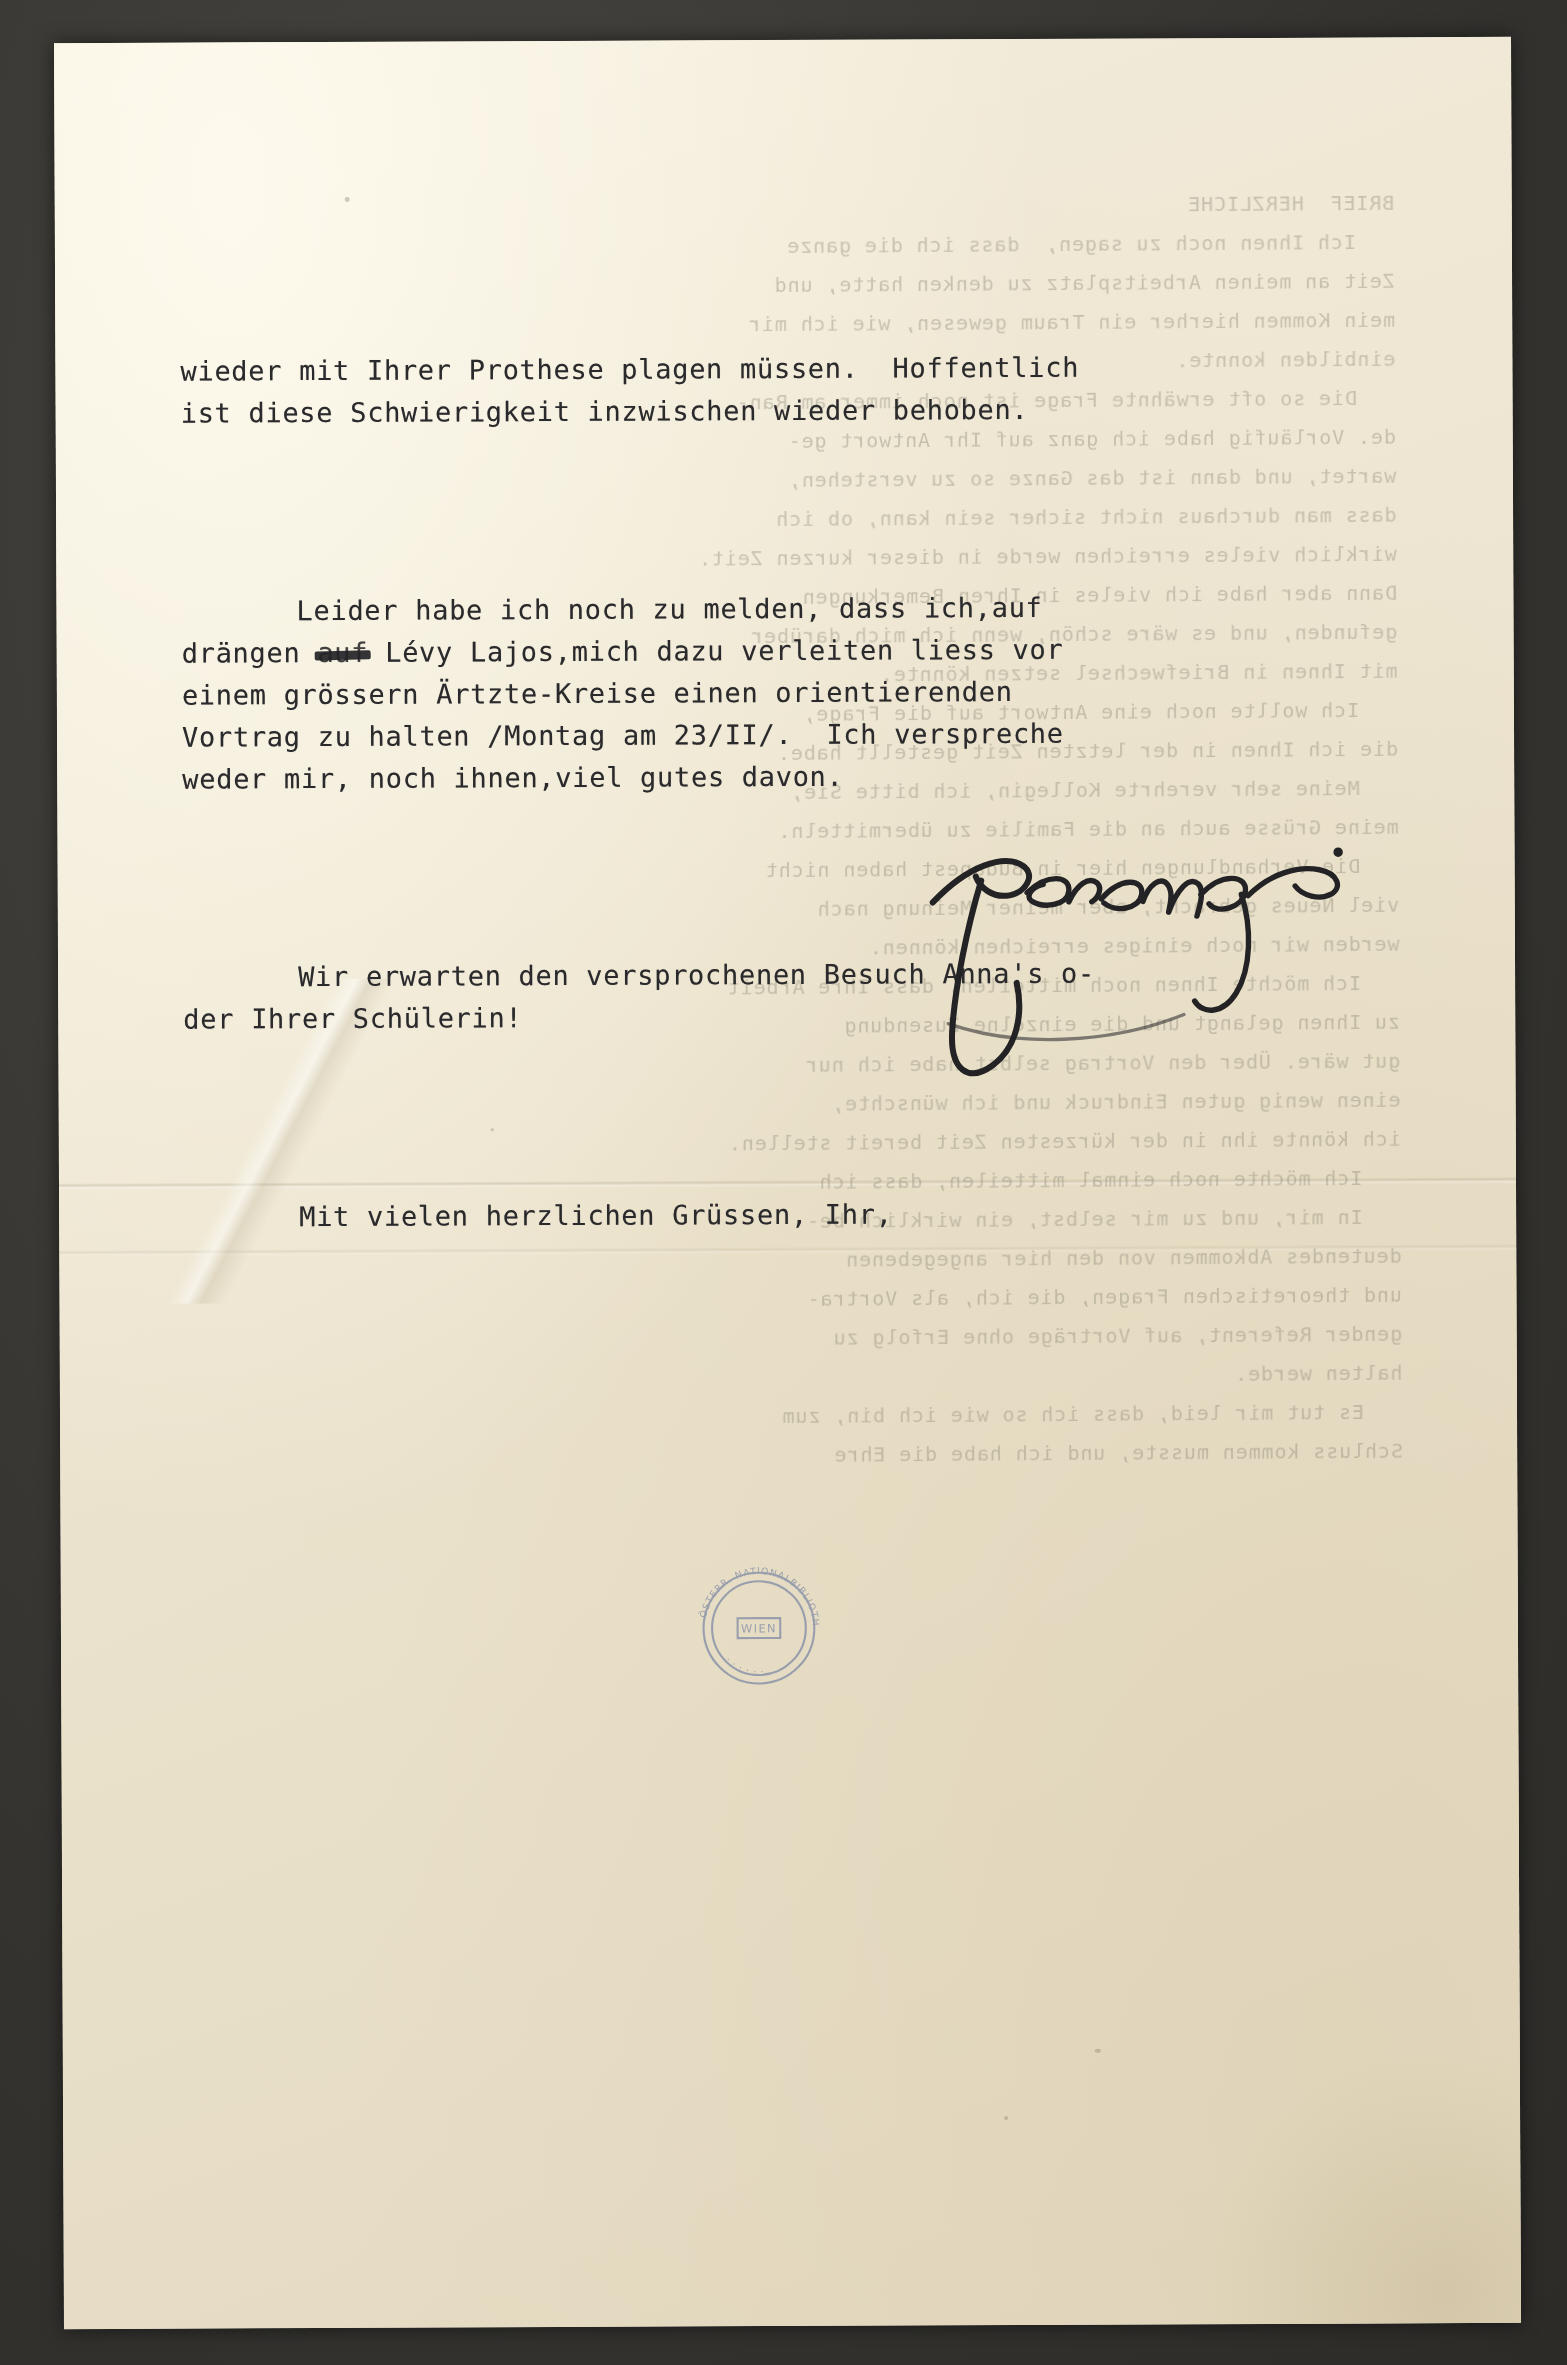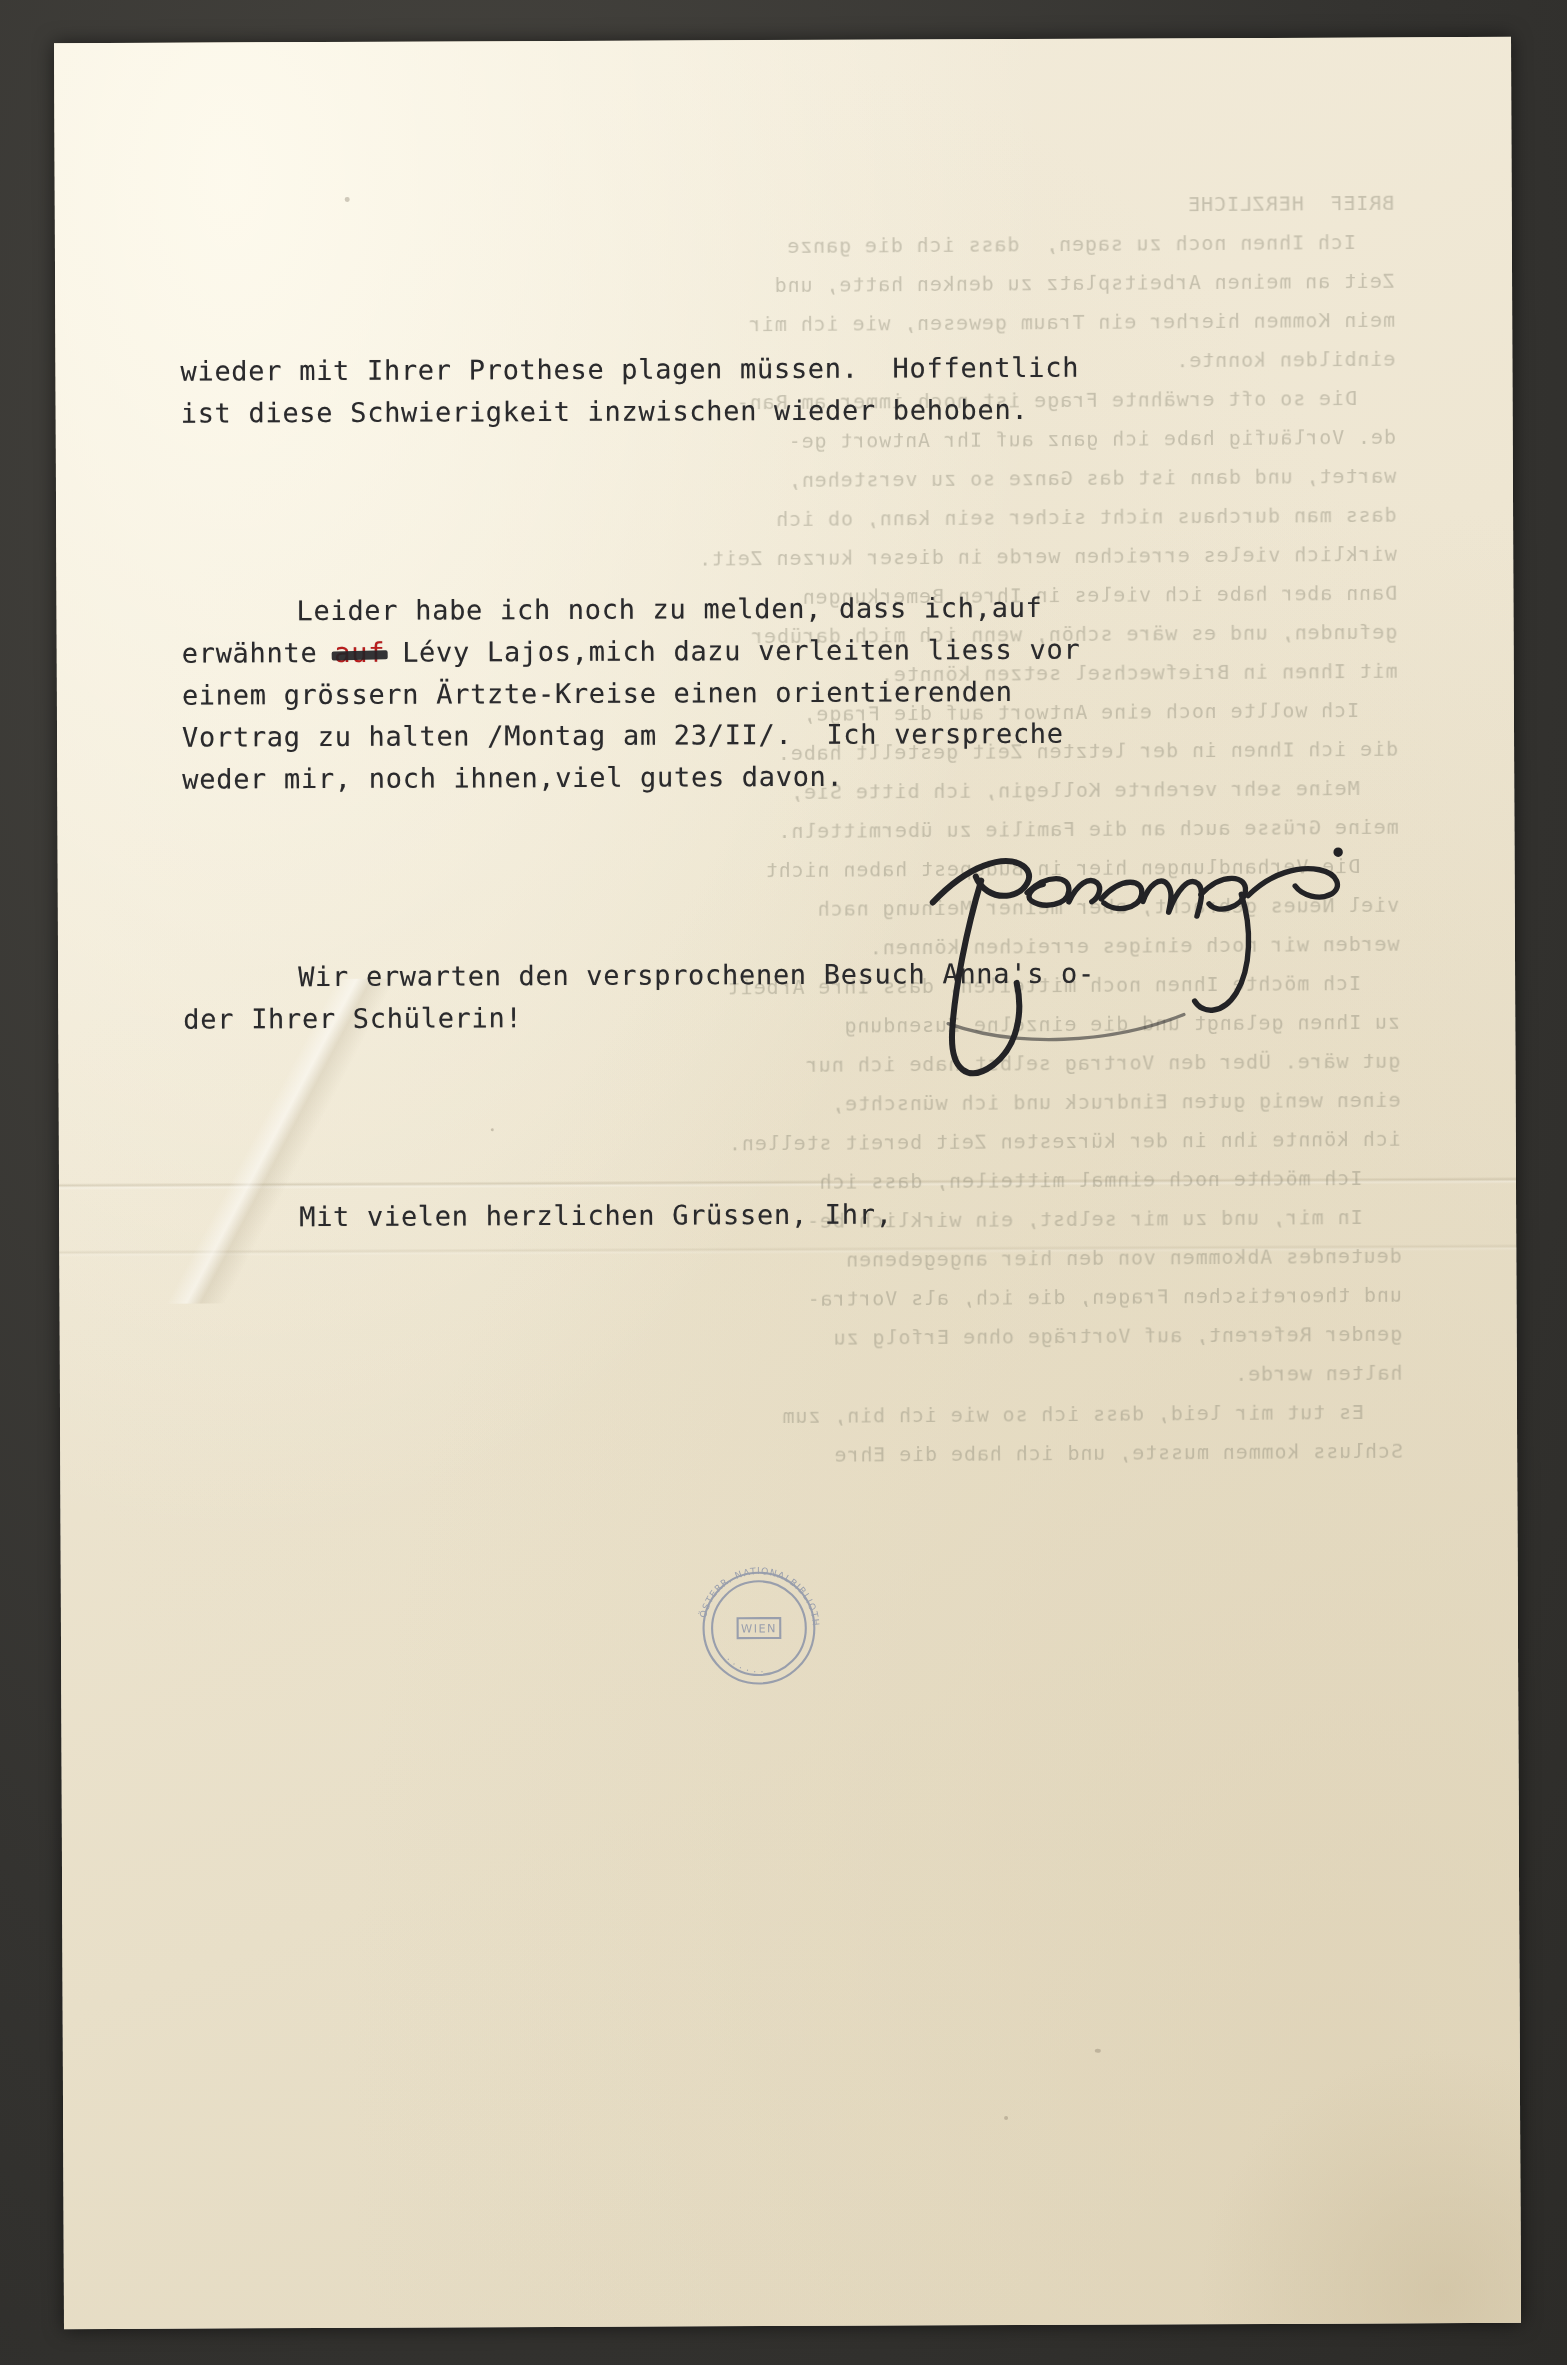--- a/index.html
+++ b/index.html
@@ -109,21 +109,21 @@
     text-shadow: 0 0 0.7px rgba(40,40,45,0.35);
   }
   #typescript .par { margin-bottom: 30px; }
   #typescript .par:last-child { margin-bottom: 0; }
   .indent { display: block; text-indent: 115px; }
 
   
   .struck {
     position: relative;
     display: inline-block;
-    color: #b91c1c;
+    color: #404040;
   }
   .struck::after {
     content: "";
     position: absolute;
     left: -2.7px; right: -2.7px;
     top: 46%;
     height: 9.4px;
     background: #232326;
     border-radius: 2px;
     transform: rotate(-1deg);
@@ -200,21 +200,21 @@
 <span>halten werde.</span>
 <span>   Es tut mir leid, dass ich so wie ich bin, zum</span>
 <span>Schluss kommen musste, und ich habe die Ehre</span>
 <span></span></div>
 
   <div id="typescript">
 
     <div class="par"><span>wieder mit Ihrer Prothese plagen müssen.  Hoffentlich</span>
 <span>ist diese Schwierigkeit inzwischen wieder behoben.</span></div>
 
-    <div class="par"><span class="indent">Leider habe ich noch zu melden, dass ich,auf</span><span>erwähnte </span><span class="struck">auf</span><span> Lévy Lajos,mich dazu verleiten liess vor</span>
+    <div class="par"><span class="indent">Leider habe ich noch zu melden, dass ich,auf</span><span>drängen </span><span class="struck">auf</span><span> Lévy Lajos,mich dazu verleiten liess vor</span>
 <span>einem grössern Ärtzte-Kreise einen orientierenden</span>
 <span>Vortrag zu halten /Montag am 23/II/.  Ich verspreche</span>
 <span>weder mir, noch ihnen,viel gutes davon.</span></div>
 
     <div class="par"><span class="indent">Wir erwarten den versprochenen Besuch Anna's o-</span><span>der Ihrer Schülerin!</span></div>
 
     <div class="par"><span class="indent">Mit vielen herzlichen Grüssen, Ihr,</span></div>
 
   </div>
 

